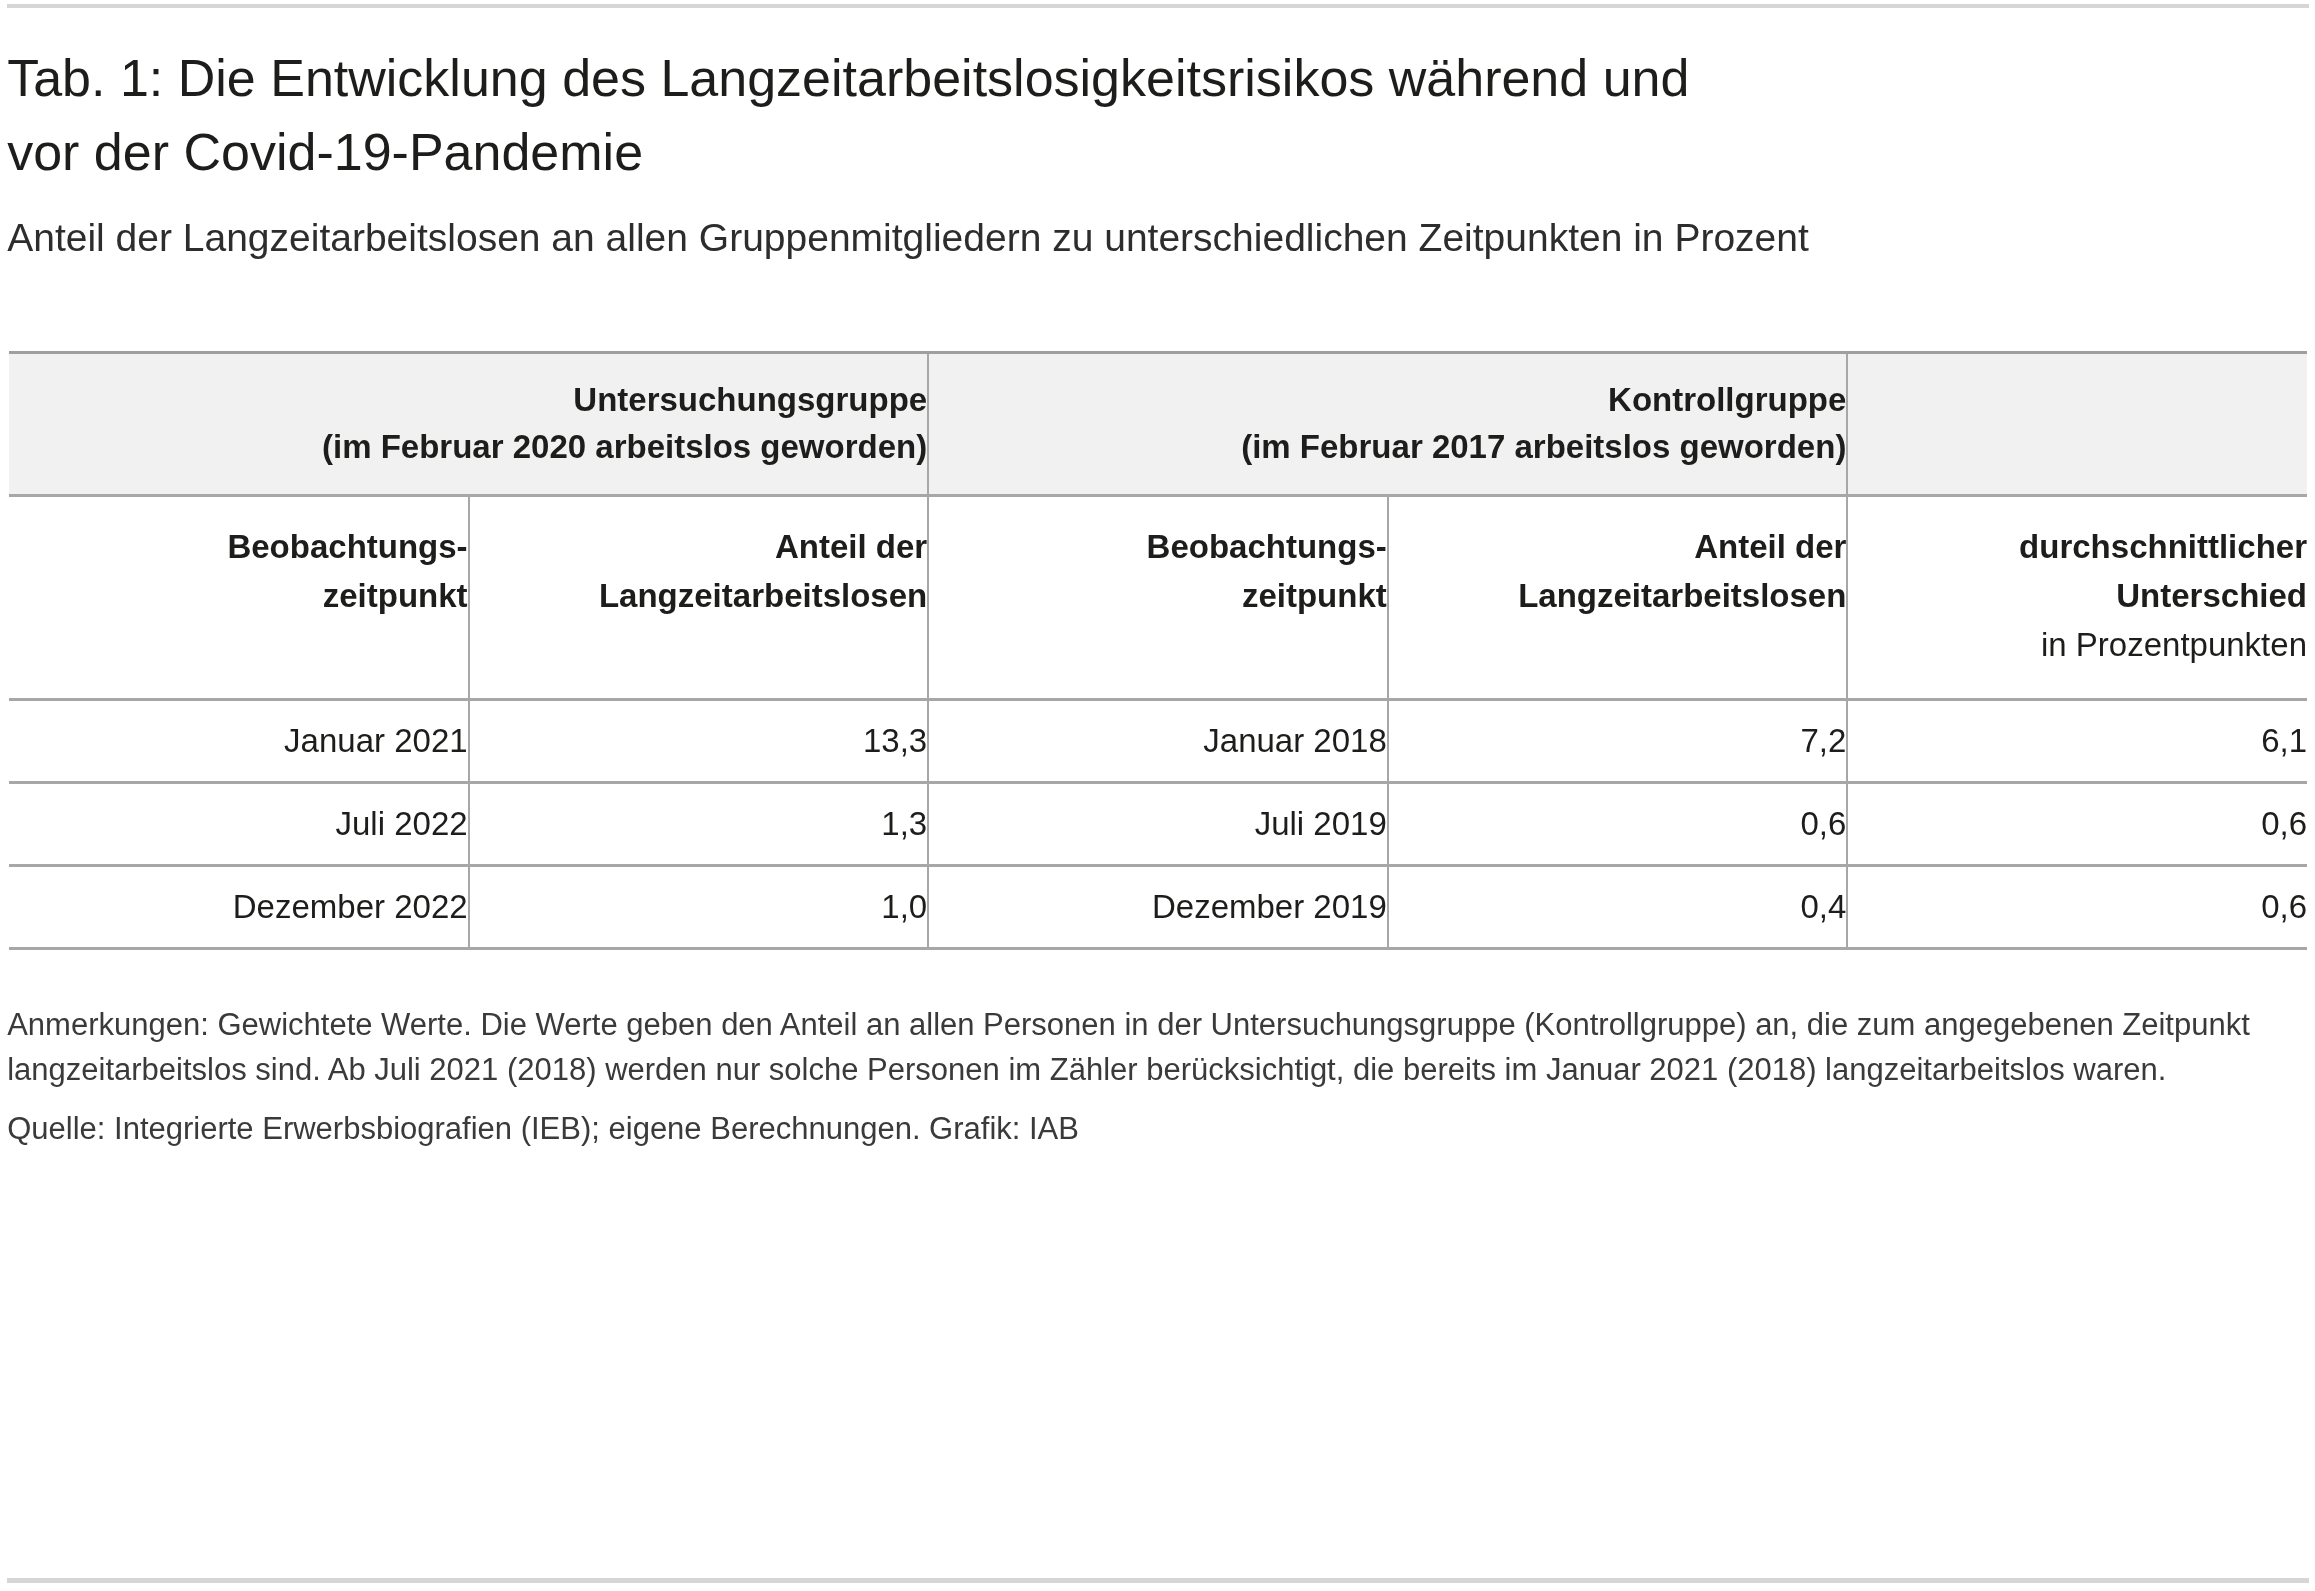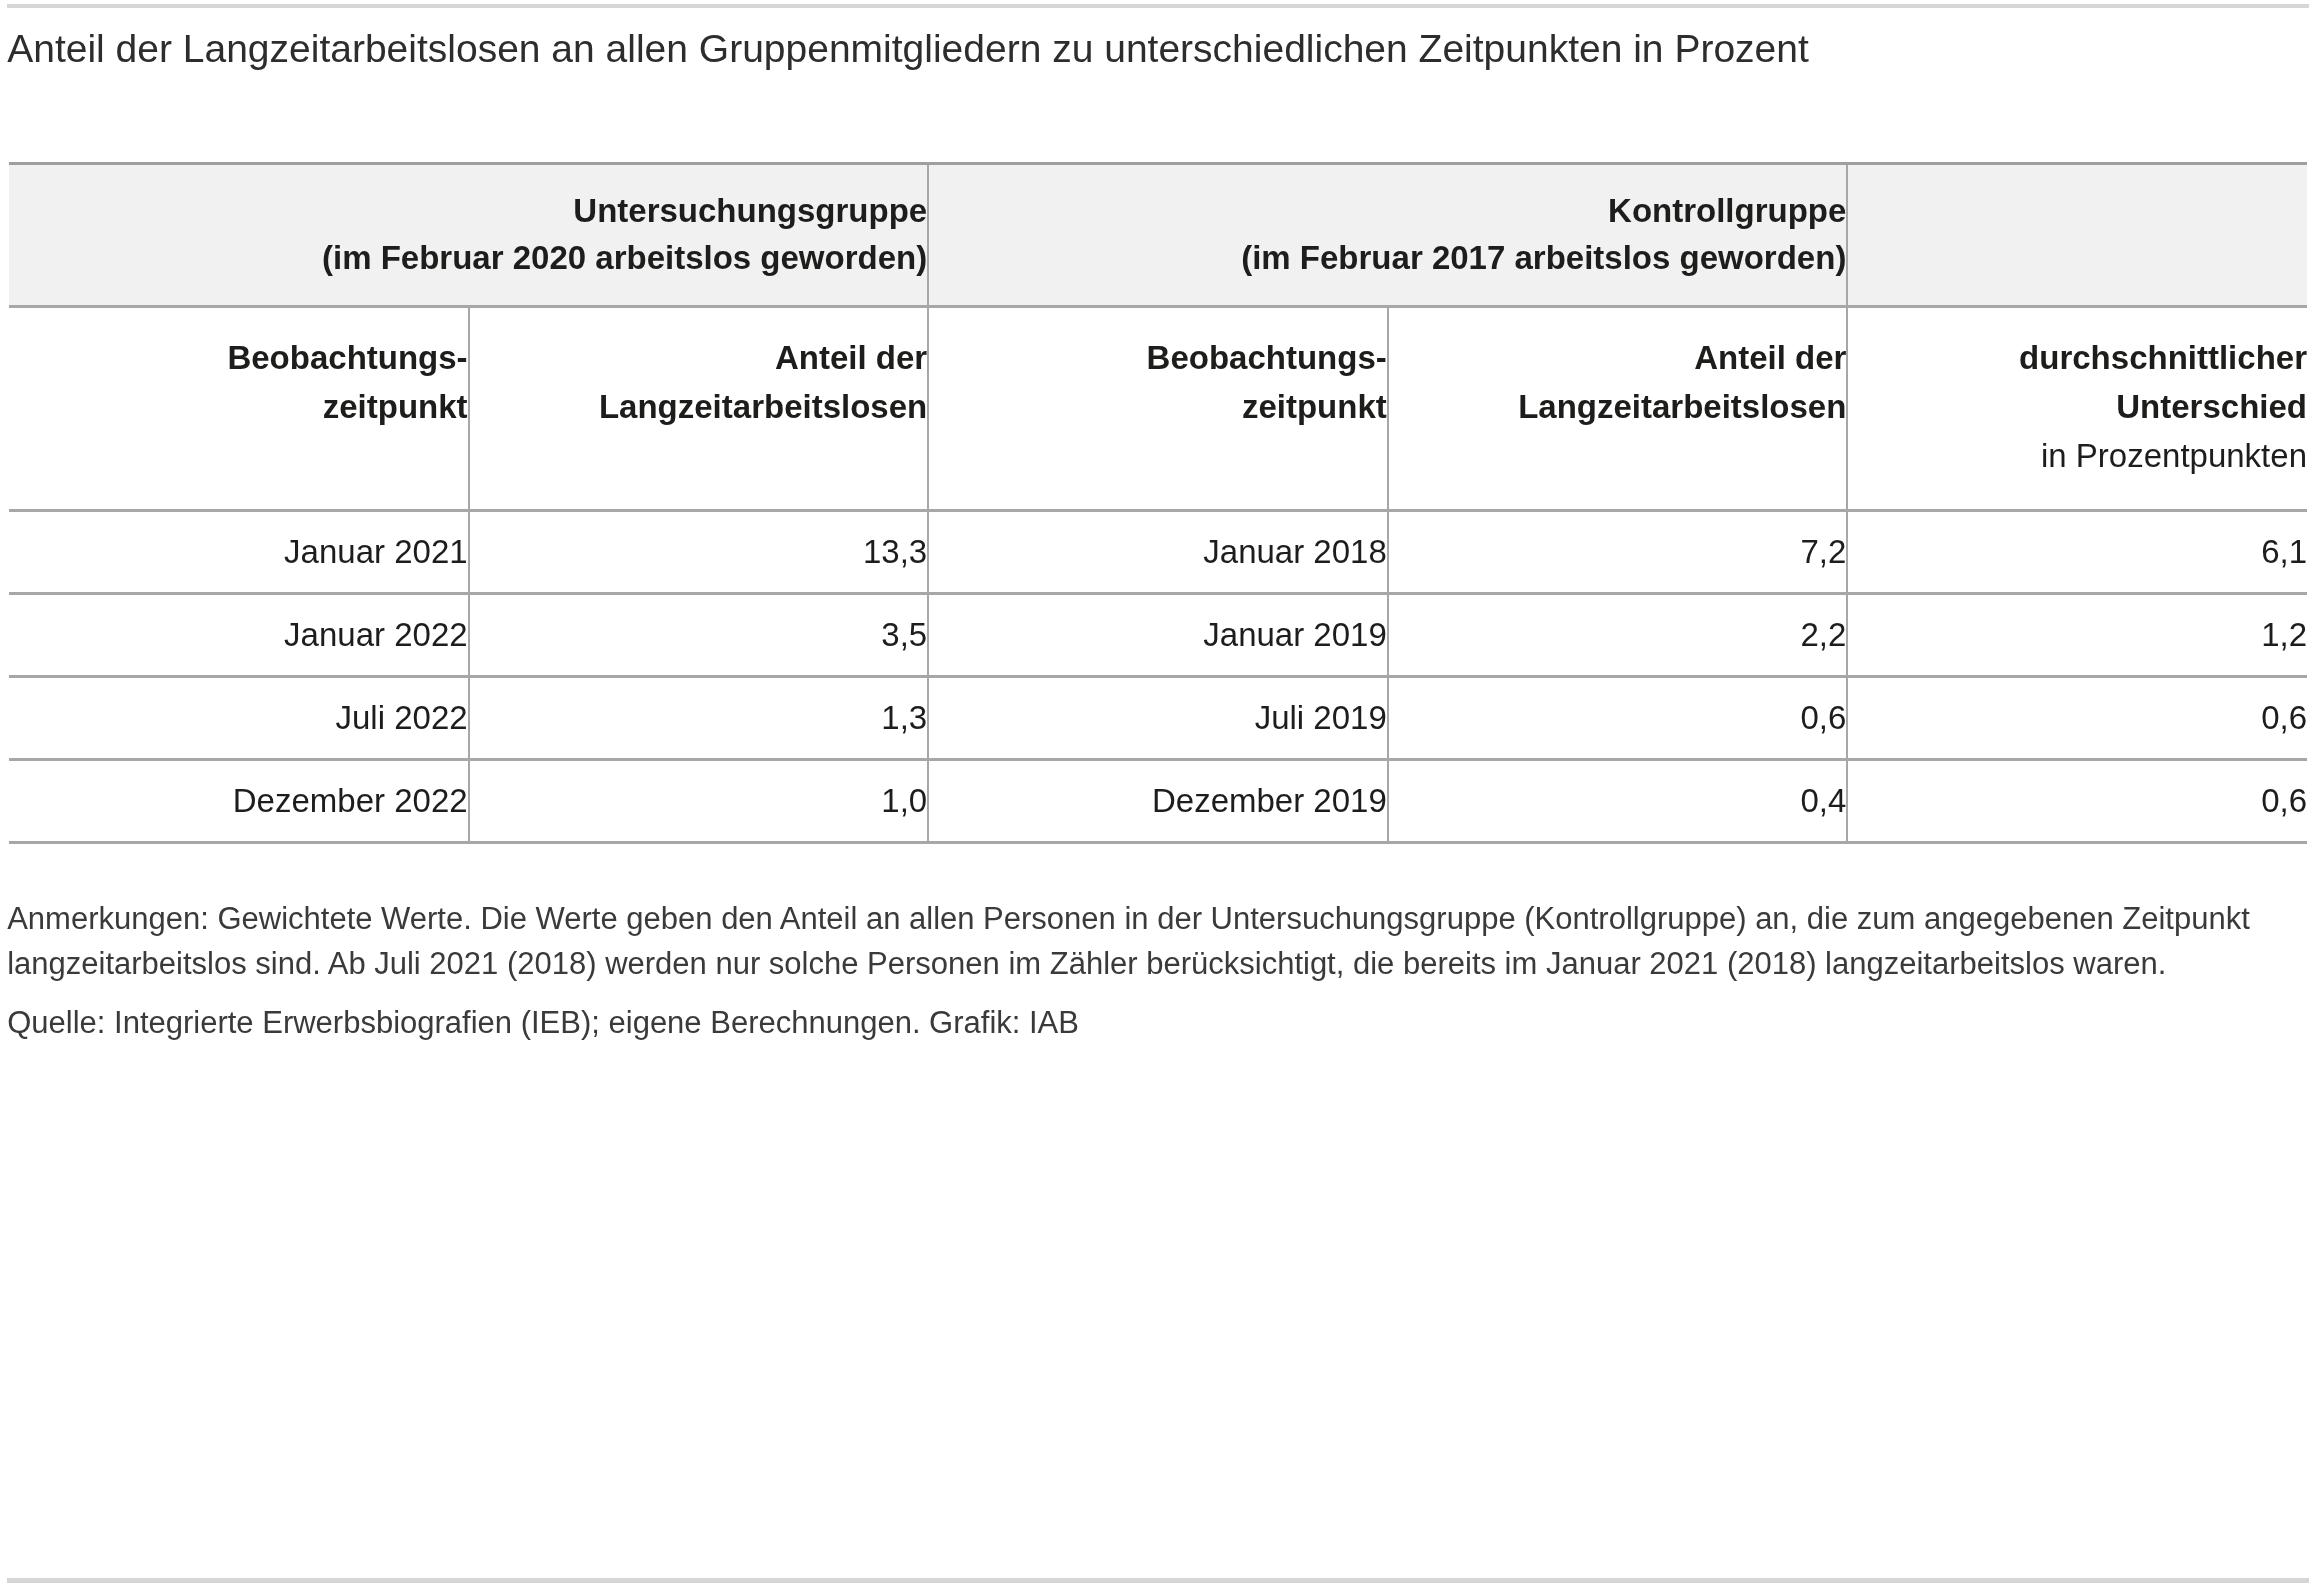--- a/index.html
+++ b/index.html
@@ -85,20 +85,24 @@
   }
   .notes.quelle { margin-top: 14.5px; }
 </style>
 </head>
 <body>
 
 <div class="page">
 
   <div class="rule rule-top"></div>
 
+  <h1 class="title">
+    <span>Tab. 1: Die Entwicklung des Langzeitarbeitslosigkeitsrisikos während und</span>
+    <span>vor der Covid-19-Pandemie</span>
+  </h1>
 
   <p class="subtitle">Anteil der Langzeitarbeitslosen an allen Gruppenmitgliedern zu unterschiedlichen Zeitpunkten in Prozent</p>
 
   <table class="data-table">
     <colgroup>
       <col>
         <col>
         <col>
         <col>
         <col>
@@ -143,27 +147,20 @@
 
     <tr class="data-row">
       <td class="data">Januar 2021</td>
       <td class="data">13,3</td>
       <td class="data">Januar 2018</td>
       <td class="data">7,2</td>
       <td class="data">6,1</td>
     </tr>
 
 
-    <tr class="data-row">
-      <td class="data">Januar 2022</td>
-      <td class="data">3,5</td>
-      <td class="data">Januar 2019</td>
-      <td class="data">2,2</td>
-      <td class="data">1,2</td>
-    </tr>
 
     <tr class="data-row">
       <td class="data">Juli 2022</td>
       <td class="data">1,3</td>
       <td class="data">Juli 2019</td>
       <td class="data">0,6</td>
       <td class="data">0,6</td>
     </tr>
 
     <tr class="data-row">

